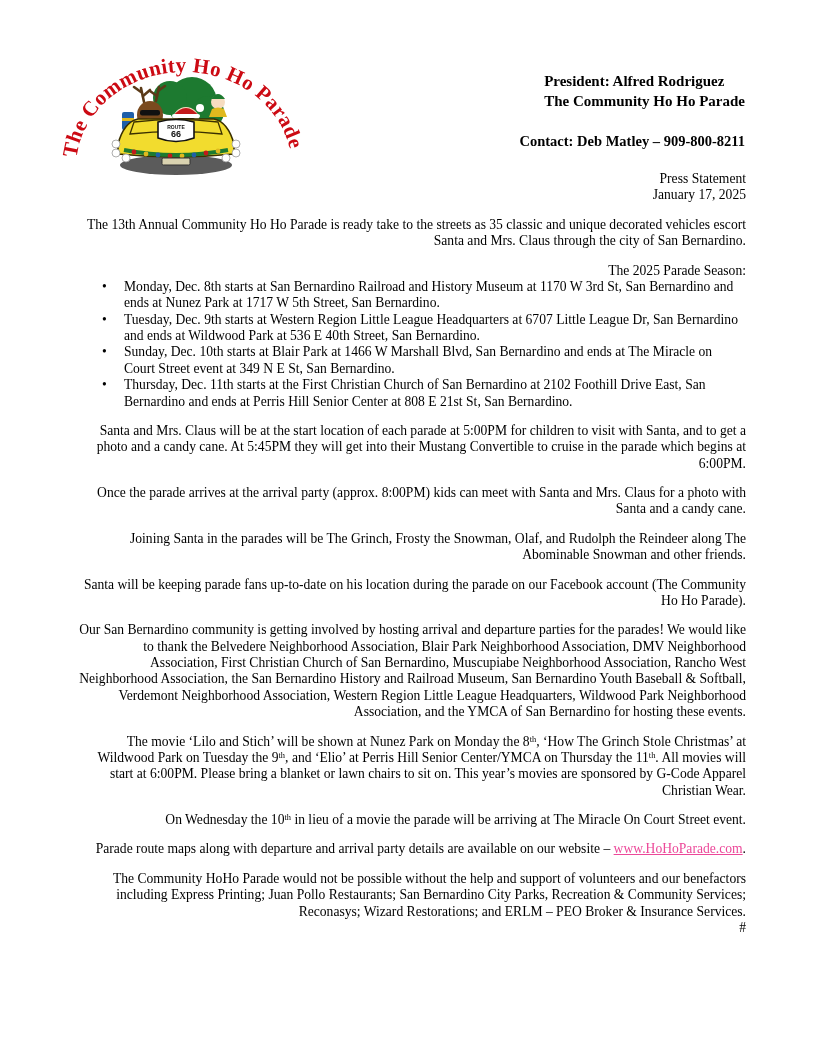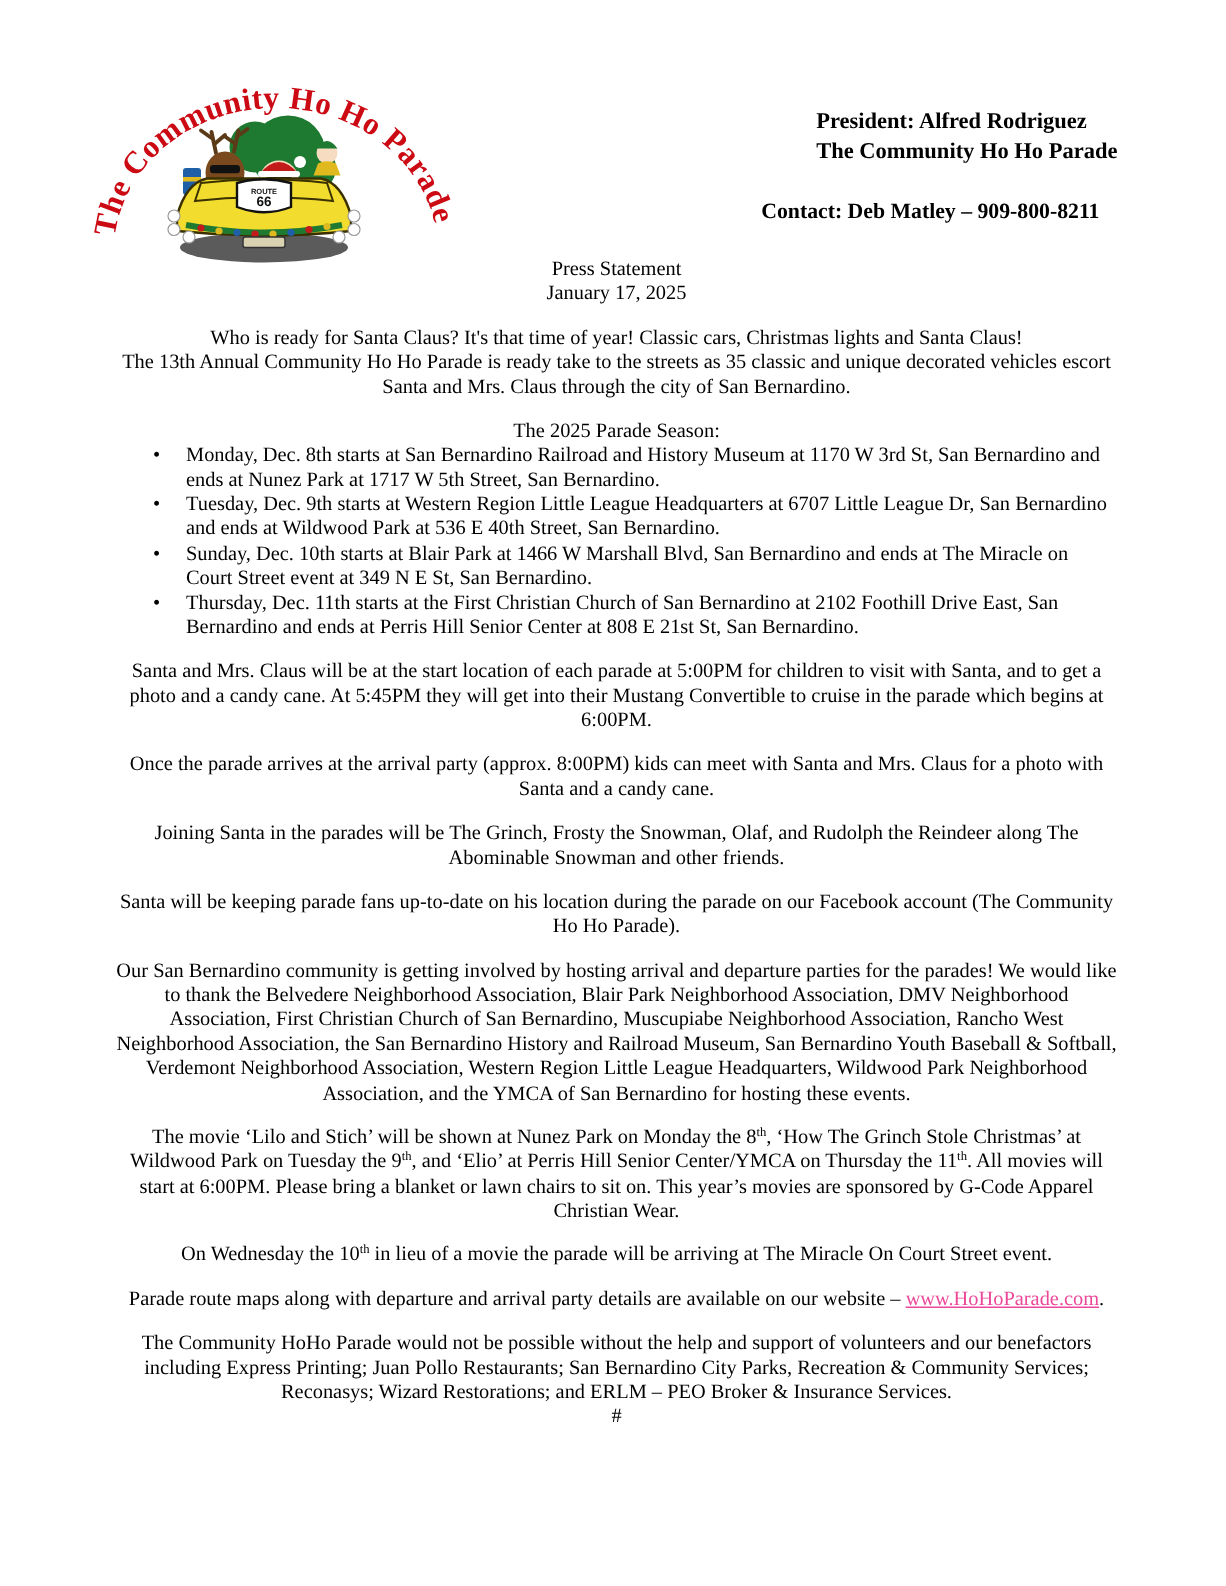--- a/index.html
+++ b/index.html
@@ -57,40 +57,40 @@
     position: absolute;
     right: 72px;
     top: 72px;
     font-size: 15px;
     font-weight: 700;
     line-height: 1.33;
     white-space: nowrap;
   }
   .hdr-contact {
     position: absolute;
-    right: 84px;
+    right: 72px;
     top: 133px;
     text-align: right;
     font-size: 14.5px;
     font-weight: 700;
     white-space: nowrap;
   }
 
   
   .body-wrap {
     position: absolute;
     left: 76px;
     top: 171px;
     width: 670px;
     font-size: 13.6px;
     line-height: 1.205;
   }
   .p {
     margin: 0;
-    text-align: center;
+    text-align: right;
   }
   .gap { height: 13px; }
 
   ul.bullets {
     margin: 0;
     padding: 0;
     list-style: none;
   }
   ul.bullets li {
     position: relative;
@@ -211,21 +211,20 @@
   </div>
   <div class="hdr-contact">Contact: Deb Matley – 909-800-8211</div>
 
   <div class="body-wrap">
 
     <p class="p">Press Statement</p>
     <p class="p">January 17, 2025</p>
 
     <div class="gap"></div>
 
-    <p class="p">Who is ready for Santa Claus?  It's that time of year!  Classic cars, Christmas lights and Santa Claus!</p>
     <p class="p">The 13th Annual Community Ho Ho Parade is ready take to the streets as 35 classic and unique decorated vehicles escort Santa and Mrs. Claus through the city of San Bernardino.</p>
 
     <div class="gap"></div>
 
     <p class="p">The 2025 Parade Season:</p>
 
     <ul class="bullets">
       <li>
         <span class="bdot">•</span>
         <span>Monday, Dec. 8th starts at San Bernardino Railroad and History Museum at 1170 W 3rd St, San Bernardino  and ends at Nunez Park at 1717 W 5th Street, San Bernardino.</span>

